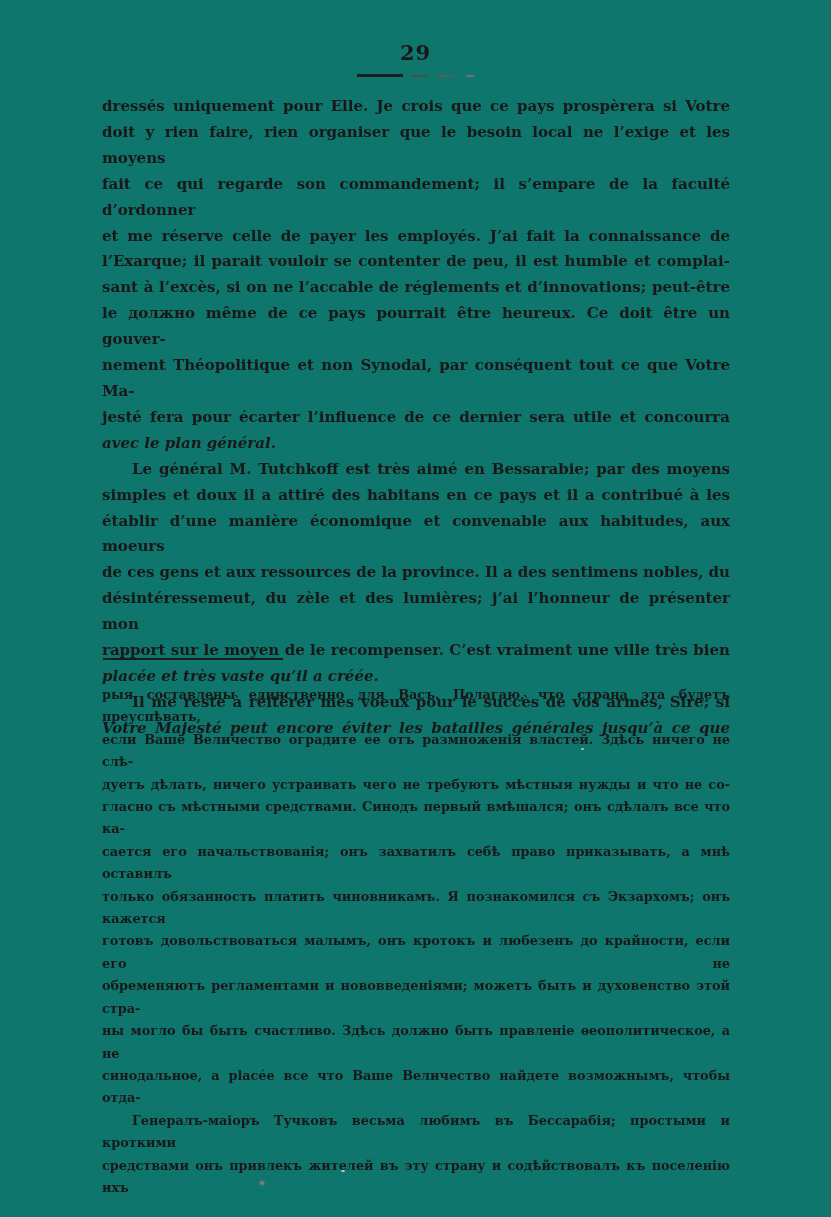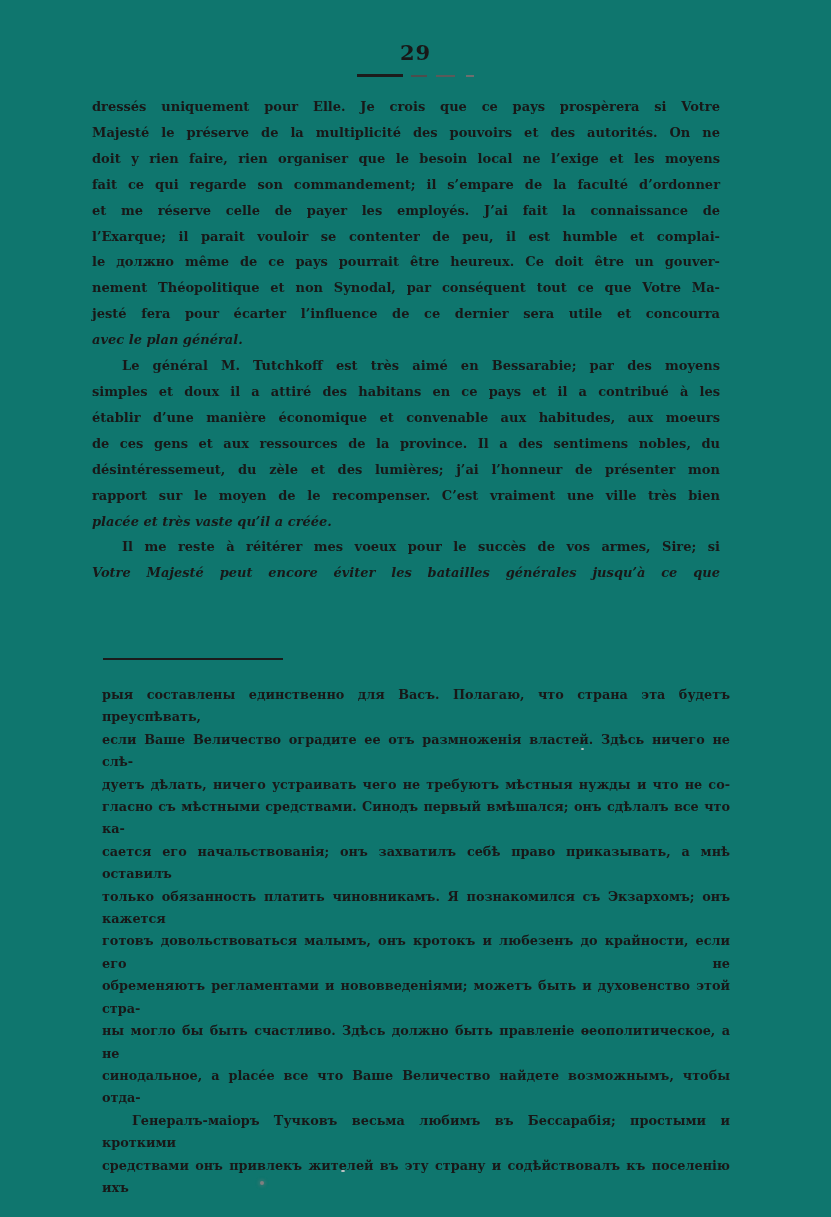--- a/index.html
+++ b/index.html
@@ -20,22 +20,22 @@
     position:absolute;top:74px;left:0;right:0;
     display:flex;justify-content:center;align-items:center;
   }
   .pagenum-rule .seg{display:inline-block;height:2px;}
   .pagenum-rule .s1{width:46px;height:3px;background:#1c1c1c;margin-right:8px;}
   .pagenum-rule .s2{width:16px;background:#4d4d4d;margin-right:9px;}
   .pagenum-rule .s3{width:19px;background:#5a5a5a;margin-right:11px;}
   .pagenum-rule .s4{width:8px;background:#6e6e6e;}
   
   .main{
-    position:absolute;left:92px;top:94px;width:628px;
-    font-size:13px;line-height:25.9px;font-weight:700;
+    position:absolute;left:102px;top:94px;width:628px;
+    font-size:15px;line-height:25.9px;font-weight:700;
   }
   
   .foot{
     position:absolute;left:102px;top:684px;width:628px;
     font-size:12.8px;line-height:22.4px;font-weight:700;
   }
   .footrule{
     position:absolute;left:103px;top:658px;width:180px;height:2px;
     background:#1b1b1b;
   }
@@ -59,25 +59,25 @@
   <div class="pagenum-rule">
     <span class="seg s1"></span>
     <span class="seg s2"></span>
     <span class="seg s3"></span>
     <span class="seg s4"></span>
   </div>
 
   <main class="main">
     <div class="para">
         <div class="line">dressés uniquement pour Elle. Je crois que ce pays prospèrera si Votre</div>
-        <div class="line">Majesté le préserve de la multiplicité des pouvoirs et des autorités. On ne</div>
         <div class="line">doit y rien faire, rien organiser que le besoin local ne l’exige et les moyens</div>
         <div class="line">fait ce qui regarde son commandement; il s’empare de la faculté d’ordonner</div>
         <div class="line">et me réserve celle de payer les employés. J’ai fait la connaissance de</div>
         <div class="line">l’Exarque; il parait vouloir se contenter de peu, il est humble et complai-</div>
+        <div class="line">sant à l’excès, si on ne l’accable de réglements et d’innovations; peut-être</div>
         <div class="line">le должно même de ce pays pourrait être heureux. Ce doit être un gouver-</div>
         <div class="line">nement Théopolitique et non Synodal, par conséquent tout ce que Votre Ma-</div>
         <div class="line">jesté fera pour écarter l’influence de ce dernier sera utile et concourra</div>
         <div class="line line-last">avec le plan général.</div>
       </div>
     <div class="para p-indent">
         <div class="line">Le général M. Tutchkoff est très aimé en Bessarabie; par des moyens</div>
         <div class="line">simples et doux il a attiré des habitans en ce pays et il a contribué à les</div>
         <div class="line">établir d’une manière économique et convenable aux habitudes, aux moeurs</div>
         <div class="line">de ces gens et aux ressources de la province. Il a des sentimens nobles, du</div>

